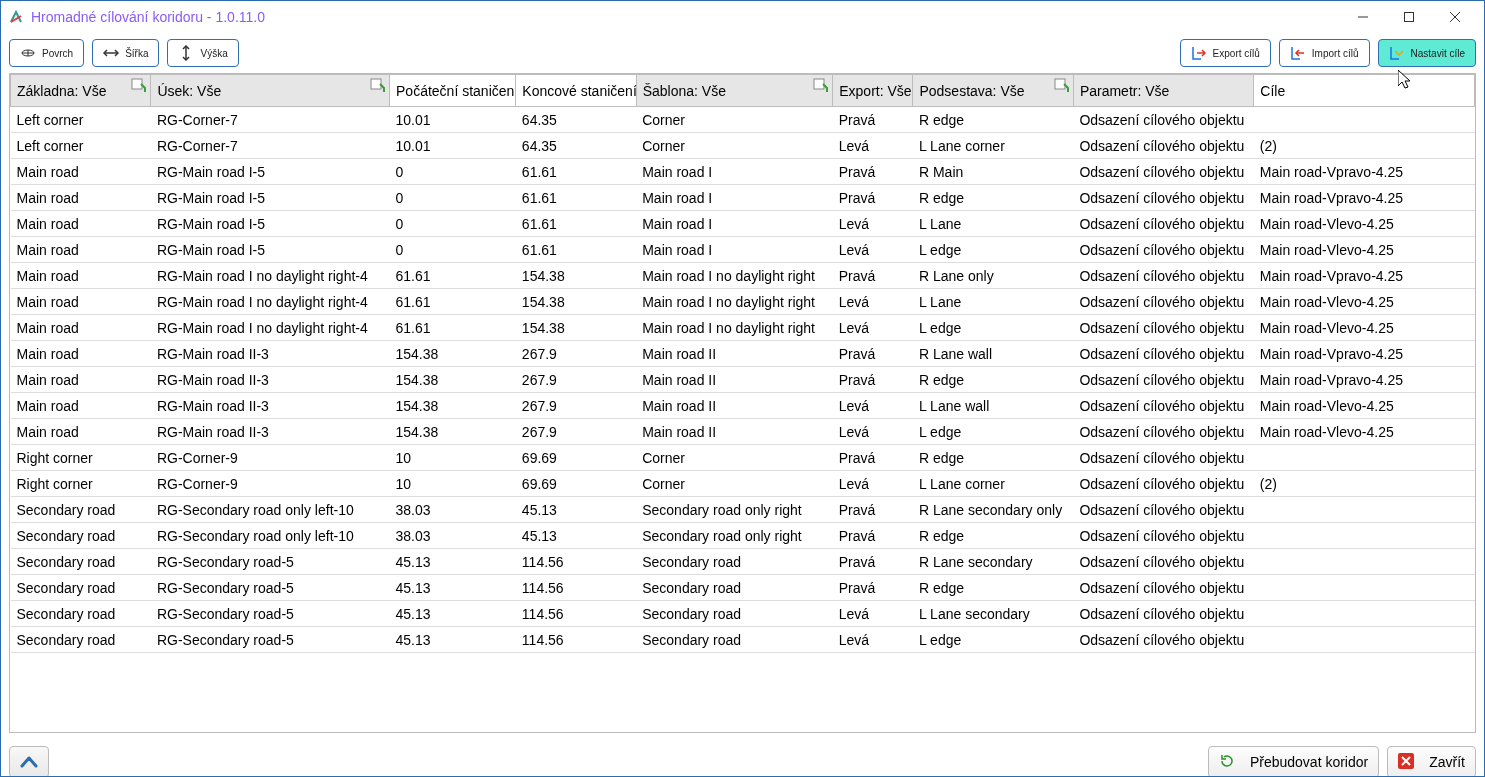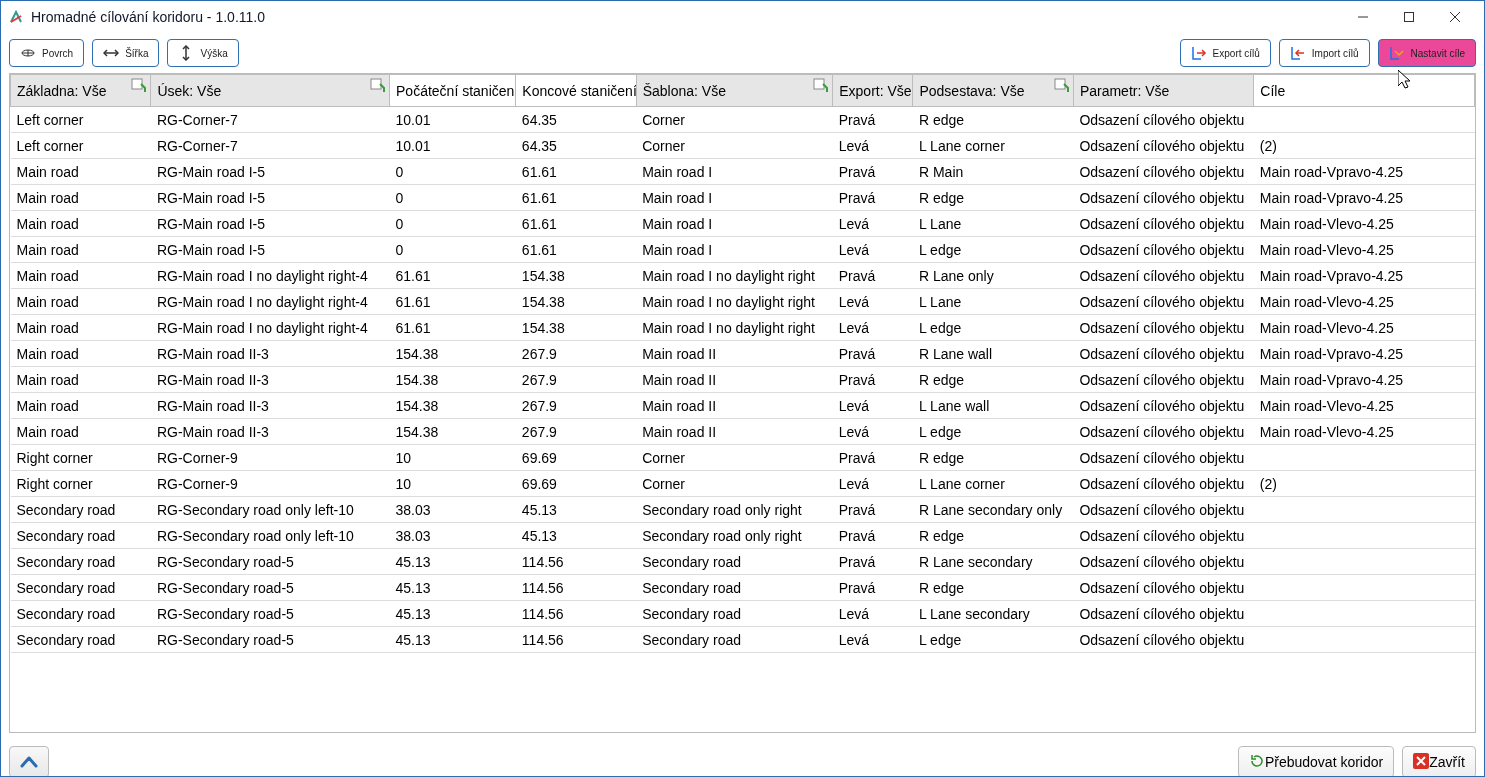--- a/index.html
+++ b/index.html
@@ -13,21 +13,21 @@
     height: 777px;
     overflow: hidden;
     border: 1px solid #2b6cb0;
   }
   .titlebar {
     height: 32px;
     display: flex;
     align-items: center;
     padding: 0 6px;
     background: #fff;
-    color: #0f172a;
+    color: #8b5cf6;
   }
   .titlebar .app-icon {
     width: 18px; height: 18px;
     margin-right: 6px;
     display:flex; align-items:center; justify-content:center;
   }
   .titlebar .title { flex: 0 0 auto; }
   .titlebar .spacer { flex: 1; }
   .win-btn {
     width: 46px; height: 30px;
@@ -104,21 +104,21 @@
     border-radius:4px;
     display:flex; align-items:center; justify-content:center;
     cursor:pointer;
   }
   .footer .spacer { flex:1; }
   .footer .fbtn {
     height: 32px;
     border:1px solid #bbb;
     border-radius:4px;
     background: linear-gradient(#fdfdfd,#eee);
-    display:flex; align-items:center; gap:0;
+    display:flex; align-items:center; gap:15px;
     padding: 0 10px;
     cursor:pointer;
     font-size: 14px;
   }
   .cursor {
     position: fixed;
     left: 1398px; top: 70px;
     pointer-events: none;
   }
   col.c0 { width: 140px; }
@@ -208,21 +208,21 @@
   <button class="tbtn">
     <span class="ic">
       <svg width="16" height="16" viewBox="0 0 16 16">
           <path d="M2 2 L2 14 L10 14" stroke="#1a73e8" fill="none" stroke-width="1.5"></path>
           <line x1="14" y1="8" x2="6" y2="8" stroke="#d93025" stroke-width="1.5"></line>
           <polyline points="9,5 6,8 9,11" stroke="#d93025" fill="none" stroke-width="1.5"></polyline>
         </svg>
     </span>
     <span>Import cílů</span>
   </button>
-  <button class="tbtn" style="background:#ec4899;">
+  <button class="tbtn" style="background:#5eead4;">
     <span class="ic">
       <svg width="16" height="16" viewBox="0 0 16 16">
           <path d="M2 2 L2 14 L10 14" stroke="#1a73e8" fill="none" stroke-width="1.5"></path>
           <polyline points="6,6 10,10 14,6" stroke="#f0a500" fill="none" stroke-width="1.5"></polyline>
         </svg>
     </span>
     <span>Nastavit cíle</span>
   </button>
 </div>
 

